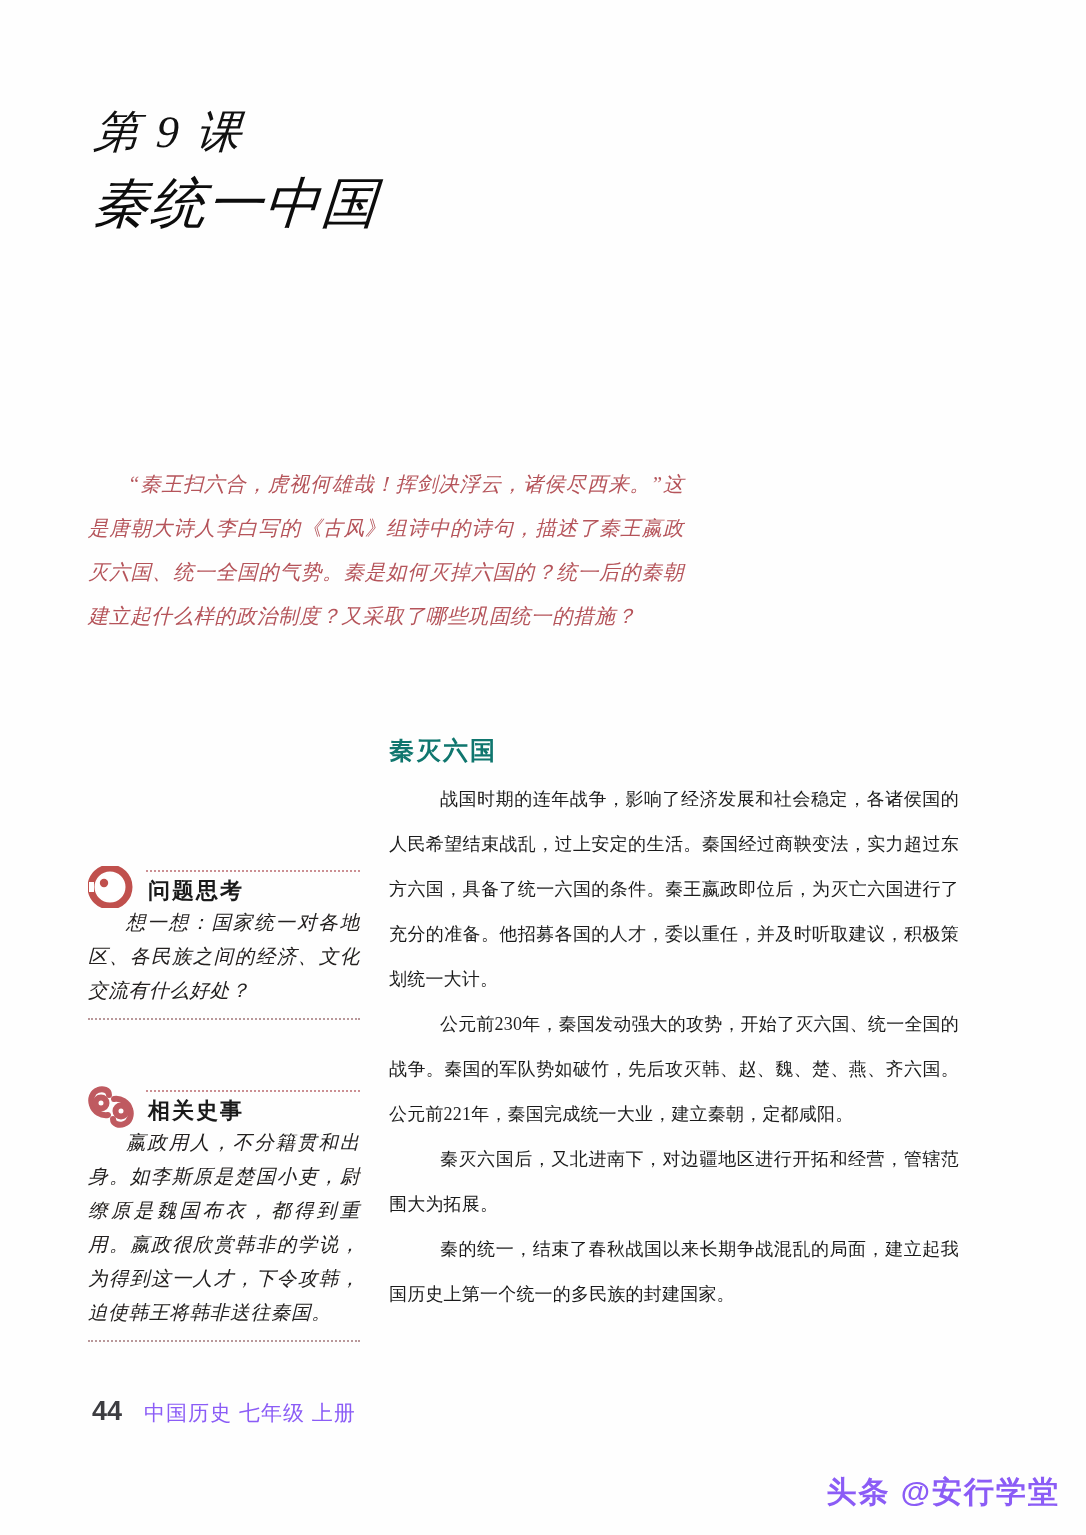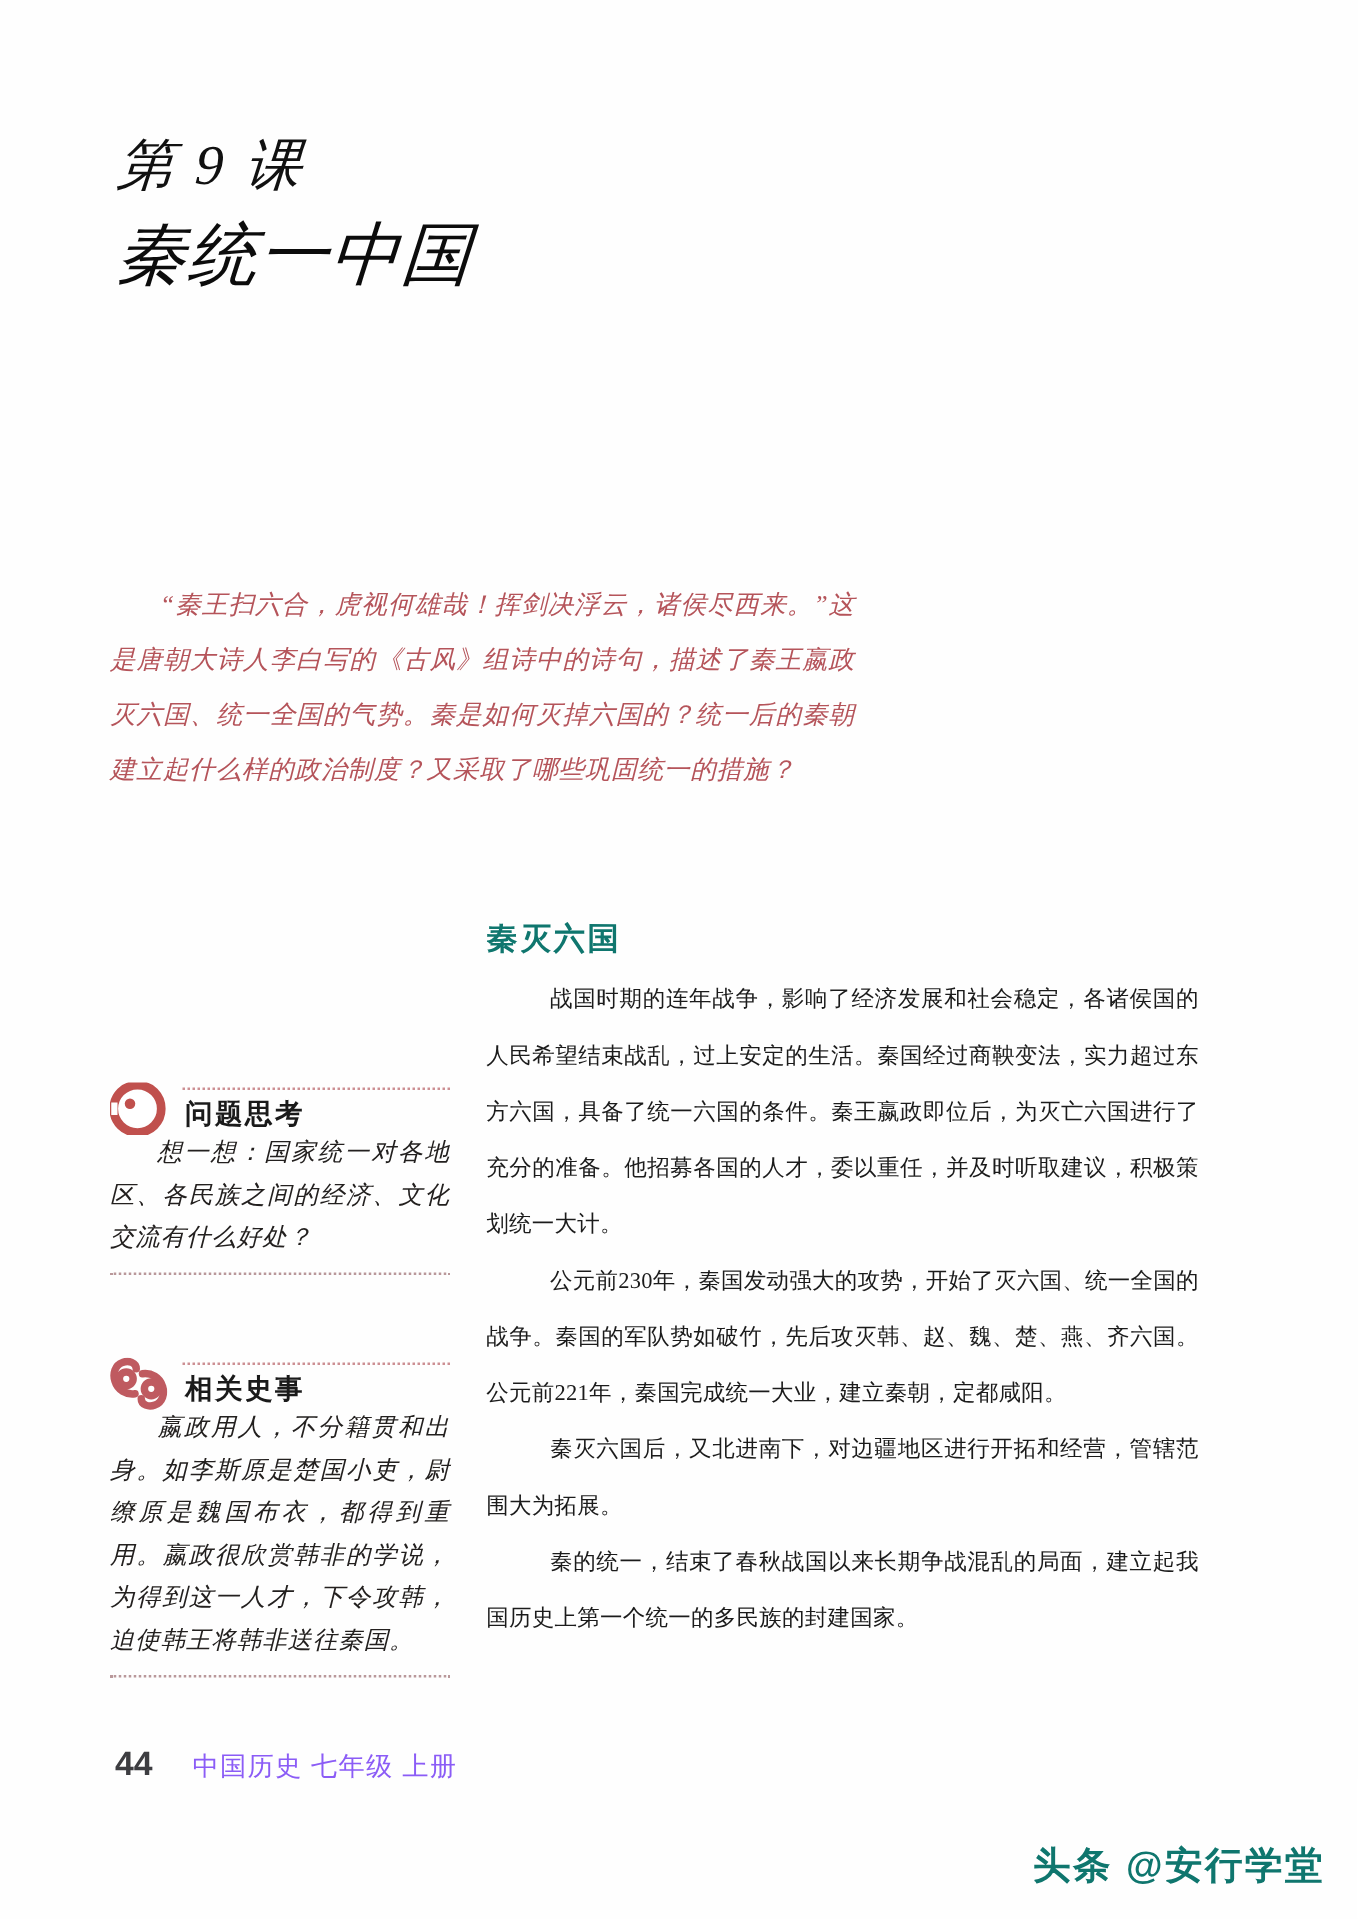--- a/index.html
+++ b/index.html
@@ -156,21 +156,21 @@
     letter-spacing: 0.2px;
   }
 
   
   .footer {
     position: absolute;
     left: 92px;
     top: 1396px;
     display: flex;
     align-items: baseline;
-    gap: 32px;
+    gap: 22px;
     color: #5e5e62;
   }
   .footer-pageno {
     font-family: "Liberation Sans", "DejaVu Sans", sans-serif;
     font-size: 27px;
     font-weight: bold;
     color: #3d3d41;
   }
   .footer-book {
     font-family: "Liberation Sans", "DejaVu Sans", sans-serif;
@@ -180,21 +180,21 @@
   }
 
   
   .watermark {
     position: absolute;
     right: 26px;
     top: 1472px;
     font-family: "Liberation Sans", "DejaVu Sans", sans-serif;
     font-size: 30px;
     font-weight: bold;
-    color: #0f766e;
+    color: #8b5cf6;
     letter-spacing: 2px;
     white-space: nowrap;
   }
 </style>
 </head>
 <body>
 
 <div class="page">
 
   <div class="title-block">

